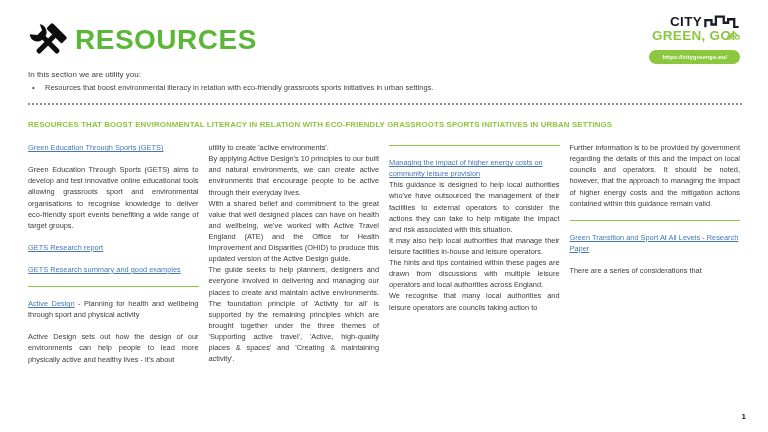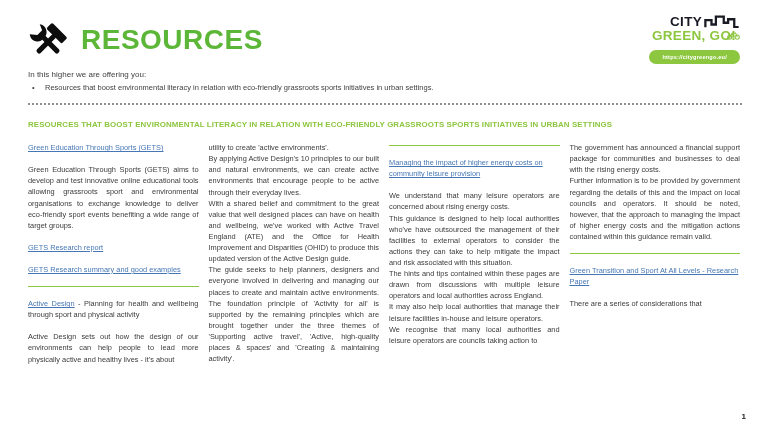--- a/index.html
+++ b/index.html
@@ -3,21 +3,21 @@
 <meta charset="utf-8">
 <style>
   html,body{margin:0;padding:0;background:#e8e8e8;}
   .page{
     width:768px;height:432px;position:relative;background:#ffffff;
     font-family:"Liberation Sans",sans-serif;overflow:hidden;margin:0 auto;
     box-sizing:border-box;
   }
   
   .header{display:flex;justify-content:space-between;align-items:flex-start;padding:14px 24px 0 28px;}
-  .header-left{display:flex;align-items:center;gap:13px;margin-top:8px;}
+  .header-left{display:flex;align-items:center;gap:7px;margin-top:8px;}
   .tools-icon{width:40px;height:40px;}
   .page-title{font-size:28px;font-weight:800;color:#5cb637;letter-spacing:.5px;margin-top:-4px;}
   .logo{display:flex;flex-direction:column;align-items:flex-end;margin-right:4px;}
   .logo-row1{display:flex;align-items:flex-end;gap:2px;}
   .logo-city{font-size:13.5px;font-weight:800;color:#1a1a24;letter-spacing:.3px;line-height:1;}
   .skyline-icon{width:36px;height:14px;display:block;}
   .logo-row2{display:flex;align-items:center;gap:1px;font-size:13.5px;font-weight:800;color:#8dc63f;letter-spacing:.3px;line-height:1;margin-top:1px;}
   .bicycle-icon{width:13px;height:9px;margin-bottom:4px;margin-left:-10px;}
   .url-pill{margin-top:7px;background:#8dc63f;color:#ffffff;font-size:5.6px;font-weight:700;
     padding:4px 13px;border-radius:9px;border:none;letter-spacing:.2px;cursor:pointer;}
@@ -86,57 +86,55 @@
               <path d="M3.4 7.4 L6.5 2.5 H10.5 L12.6 7.4 M6.5 2.5 L8.4 7.4 H3.4"></path>
             </g>
           </svg>
         </span>
       </div>
       <button class="url-pill">https://citygreengo.eu/</button>
     </div>
   </div>
 
   <div class="intro">
-    <p class="intro-lead">In this higher we are offering you:</p>
+    <p class="intro-lead">In this section we are utility you:</p>
     <ul class="intro-list">
       <li>Resources that boost environmental literacy in relation with eco-friendly grassroots sports initiatives in urban settings.</li>
     </ul>
   </div>
 
   <div class="dotted-divider"></div>
 
   <div class="section-heading">RESOURCES THAT BOOST ENVIRONMENTAL LITERACY IN RELATION WITH ECO-FRIENDLY GRASSROOTS SPORTS INITIATIVES IN URBAN SETTINGS</div>
 
   <div class="columns">
     <div class="column">
         <a class="res-link block" href="#">Green Education Through Sports (GETS)</a>
-        <p class="body-p sp">Green Education Through Sports (GETS) aims to develop and test innovative online educational tools allowing grassroots sport and environmental organisations to exchange knowledge to deliver eco-friendly sport events benefiting a wide range of target groups.</p>
+        <p class="body-p sp">Green Education Through Sports (GETS) aims to develop and test innovative online educational tools allowing grassroots sport and environmental organisations to recognise knowledge to deliver eco-friendly sport events benefiting a wide range of target groups.</p>
         <a class="res-link block sp" href="#">GETS Research report</a>
         <a class="res-link block sp" href="#">GETS Research summary and good examples</a>
         <div class="col-hr"></div>
         <p class="body-p"><a class="res-link" href="#">Active Design</a> - Planning for health and wellbeing through sport and physical activity</p>
         <p class="body-p sp">Active Design sets out how the design of our environments can help people to lead more physically active and healthy lives - it's about</p>
       </div>
     <div class="column">
         <p class="body-p">utility to create 'active environments'.</p>
         <p class="body-p">By applying Active Design's 10 principles to our built and natural environments, we can create active environments that encourage people to be active through their everyday lives.</p>
         <p class="body-p">With a shared belief and commitment to the great value that well designed places can have on health and wellbeing, we've worked with Active Travel England (ATE) and the Office for Health Improvement and Disparities (OHID) to produce this updated version of the Active Design guide.</p>
         <p class="body-p">The guide seeks to help planners, designers and everyone involved in delivering and managing our places to create and maintain active environments. The foundation principle of 'Activity for all' is supported by the remaining principles which are brought together under the three themes of 'Supporting active travel', 'Active, high-quality places &amp; spaces' and 'Creating &amp; maintaining activity'.</p>
       </div>
     <div class="column">
         <div class="col-hr first"></div>
         <a class="res-link block" href="#">Managing the impact of higher energy costs on community leisure provision</a>
-        <p class="body-p sp">We understand that many leisure operators are concerned about rising energy costs.</p>
         <p class="body-p">This guidance is designed to help local authorities who've have outsourced the management of their facilities to external operators to consider the actions they can take to help mitigate the impact and risk associated with this situation.</p>
+        <p class="body-p">It may also help local authorities that manage their leisure facilities in-house and leisure operators.</p>
         <p class="body-p">The hints and tips contained within these pages are drawn from discussions with multiple leisure operators and local authorities across England.</p>
-        <p class="body-p">It may also help local authorities that manage their leisure facilities in-house and leisure operators.</p>
         <p class="body-p">We recognise that many local authorities and leisure operators are councils taking action to</p>
       </div>
     <div class="column">
-        <p class="body-p">The government has announced a financial support package for communities and businesses to deal with the rising energy costs.</p>
         <p class="body-p">Further information is to be provided by government regarding the details of this and the impact on local councils and operators. It should be noted, however, that the approach to managing the impact of higher energy costs and the mitigation actions contained within this guidance remain valid.</p>
         <div class="col-hr"></div>
         <a class="res-link block" href="#">Green Transition and Sport At All Levels - Research Paper</a>
         <p class="body-p sp">There are a series of considerations that</p>
       </div>
   </div>
 
   <div class="page-number">1</div>
 
 </div>

